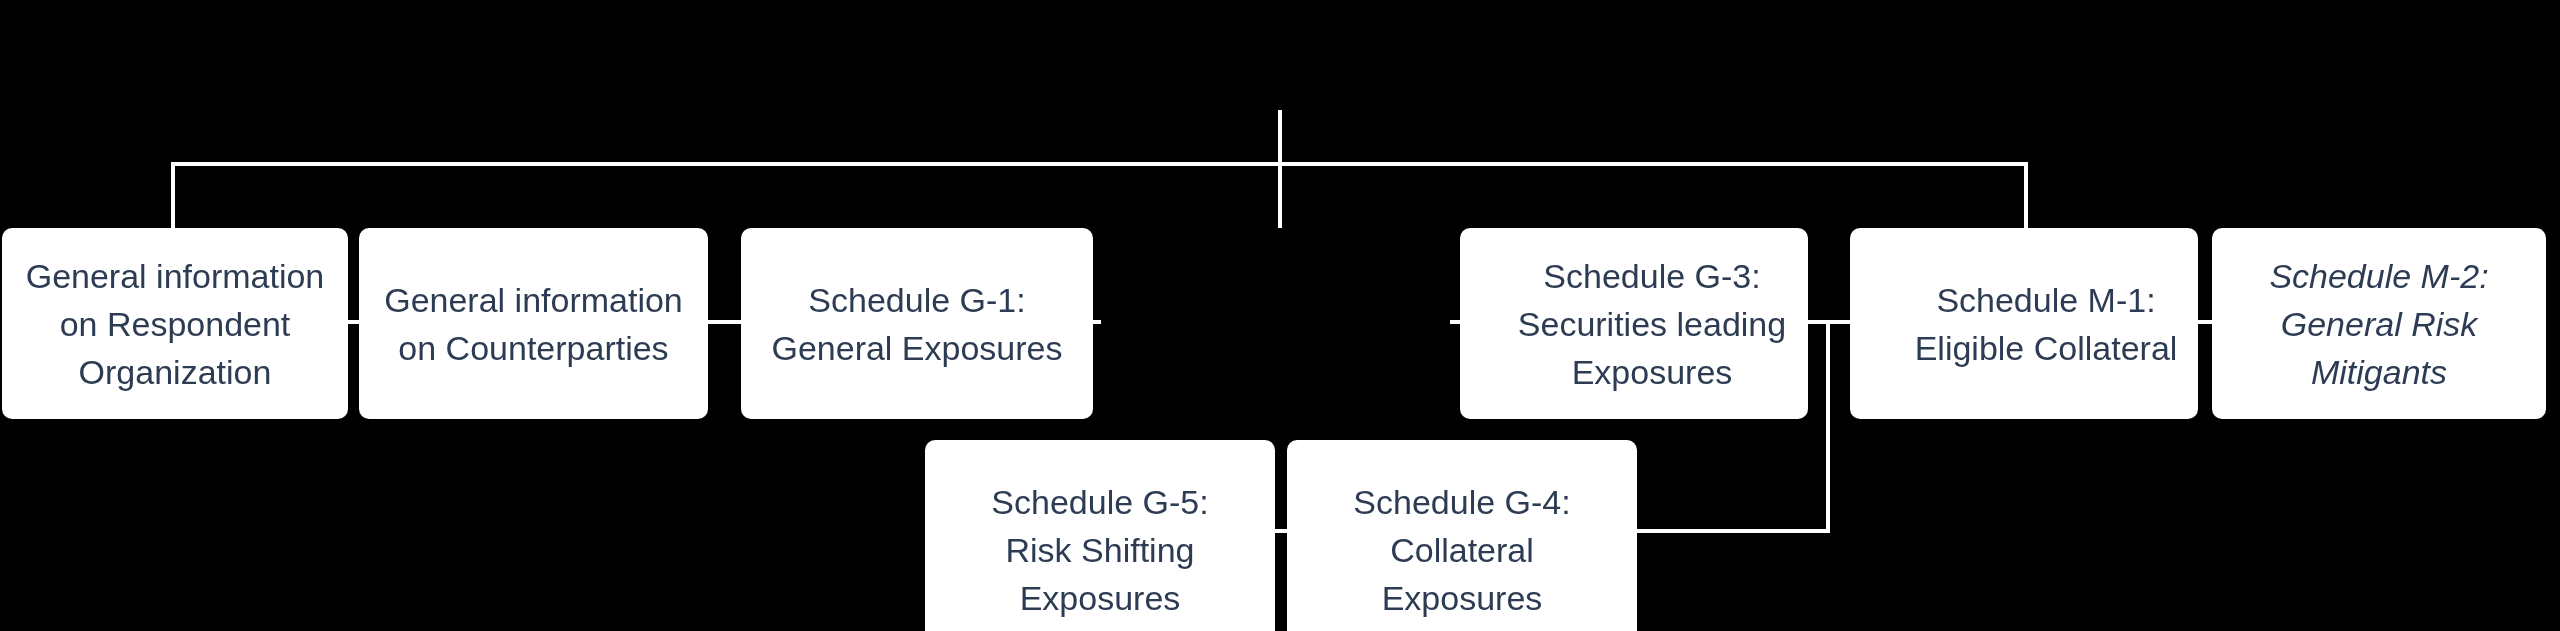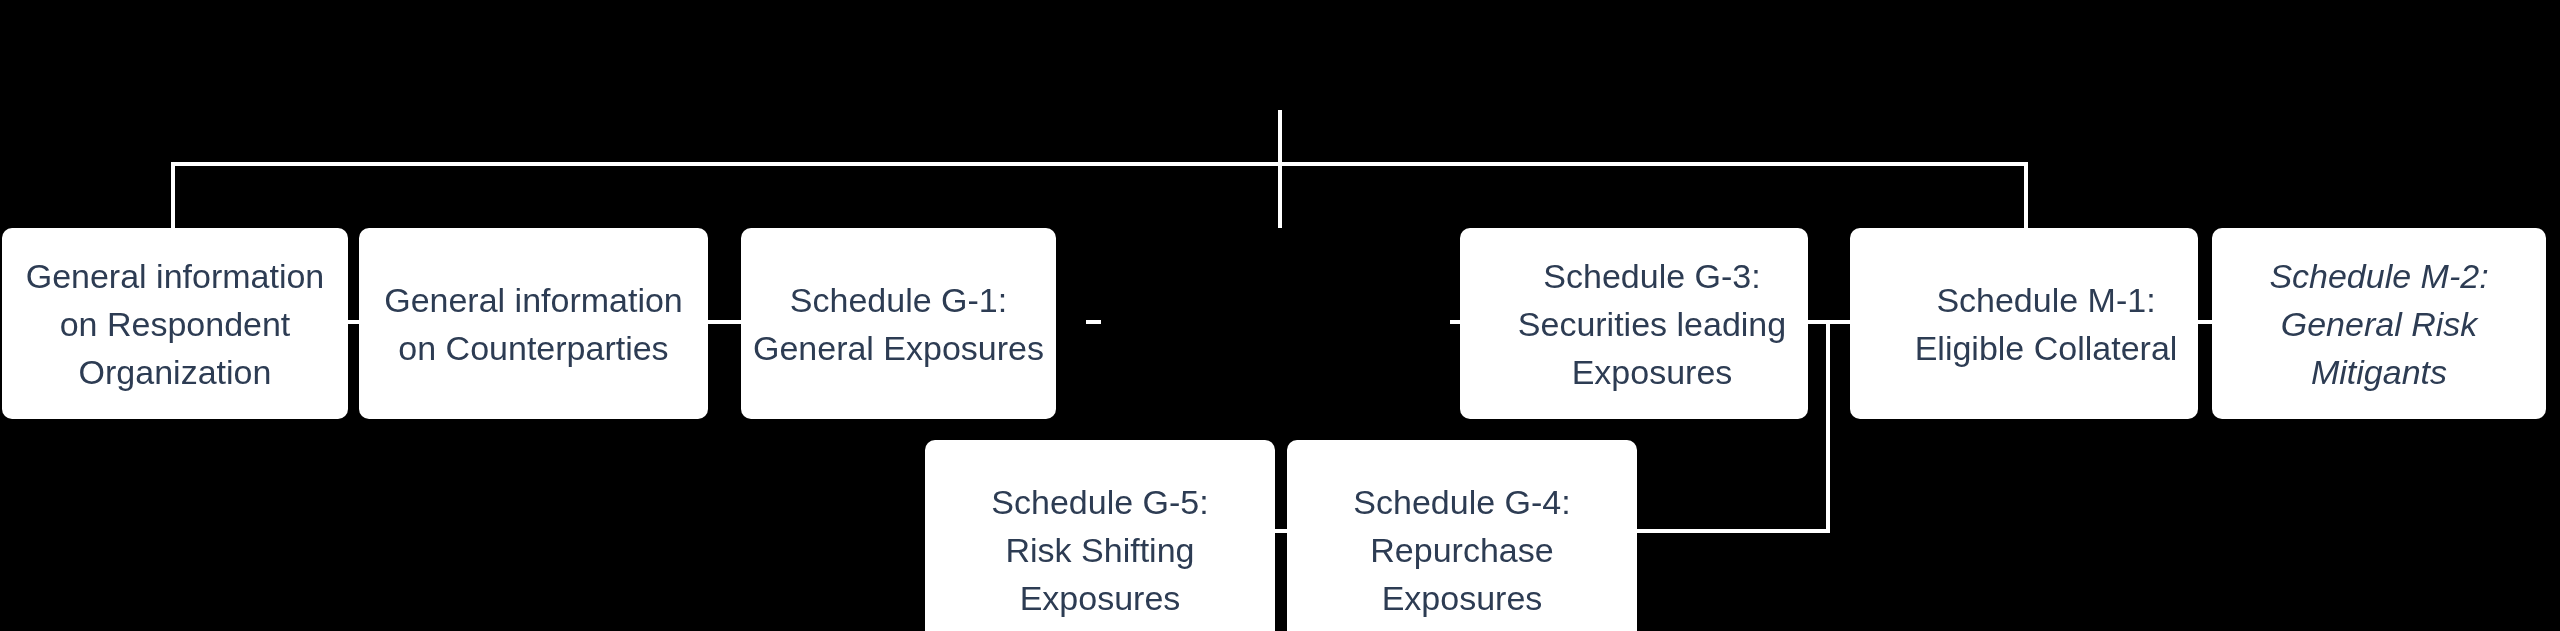--- a/index.html
+++ b/index.html
@@ -73,21 +73,21 @@
 
   <div class="node row1" style="left:2px; width:346px;">
     <span class="node-label">General information
 on Respondent
 Organization</span>
   </div>
   <div class="node row1" style="left:359px; width:349px;">
     <span class="node-label">General information
 on Counterparties</span>
   </div>
-  <div class="node row1" style="left:741px; width:315px;">
+  <div class="node row1" style="left:741px; width:352px;">
     <span class="node-label">Schedule G-1:
 General Exposures</span>
   </div>
   <div class="node row1" style="left:1460px; width:348px;padding-left:36px;">
     <span class="node-label">Schedule G-3:
 Securities leading
 Exposures</span>
   </div>
   <div class="node row1" style="left:1850px; width:348px;padding-left:44px;">
     <span class="node-label">Schedule M-1:
@@ -99,17 +99,17 @@
 Mitigants</span>
   </div>
 
   <div class="node row2" style="left:925px; width:350px;">
     <span class="node-label">Schedule G-5:
 Risk Shifting
 Exposures</span>
   </div>
   <div class="node row2" style="left:1287px; width:350px;">
     <span class="node-label">Schedule G-4:
-Repurchase
+Collateral
 Exposures</span>
   </div>
 
 </div>
 
 </body></html>

